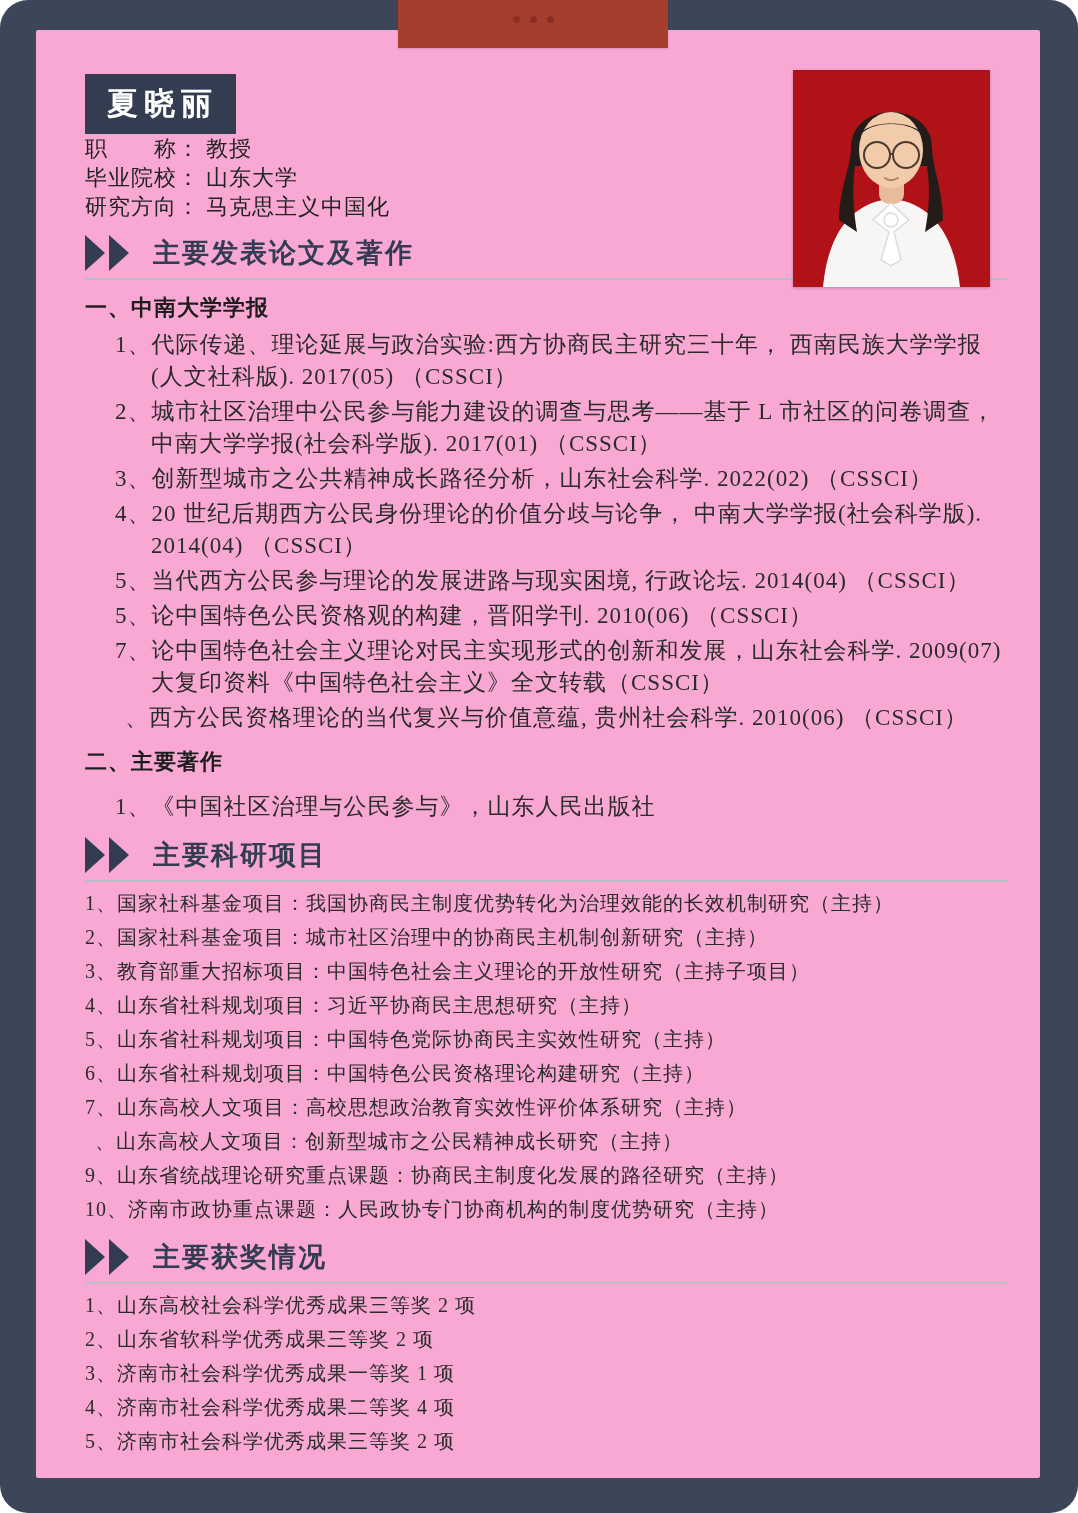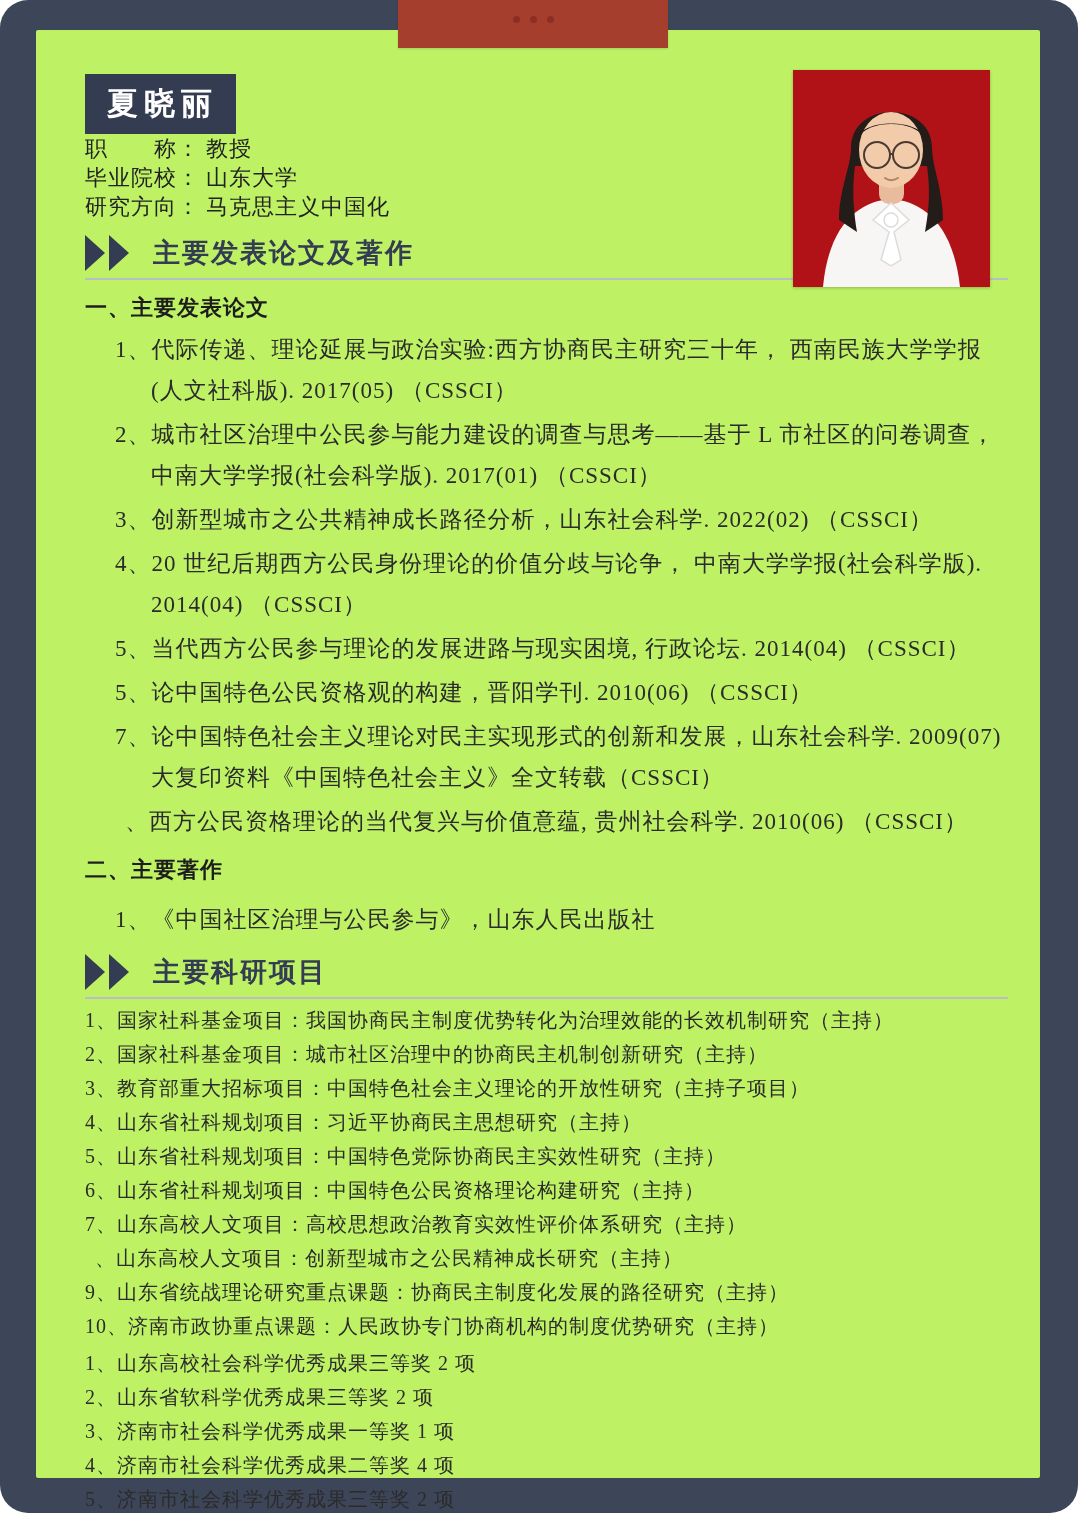--- a/index.html
+++ b/index.html
@@ -13,21 +13,21 @@
   }
   .frame {
     position:absolute; inset:0;
     background:#3d4558;
     border-radius:28px;
   }
   .page {
     position:absolute;
     left:36px; top:30px;
     width:1004px; height:1448px;
-    background:#bef264;
+    background:#f9a8d4;
     border-radius:2px;
   }
   .tab {
     position:absolute;
     left:398px; top:0;
     width:270px; height:48px;
     background:#a63e2e;
     z-index:5;
     box-shadow:0 1px 2px rgba(0,0,0,.15);
   }
@@ -90,21 +90,21 @@
     font-weight:bold;
     font-size:22px;
     color:#1d1d1d;
     margin-top:13px;
     letter-spacing:1px;
   }
   ul { list-style:none; }
   ul.papers { margin-top:6px; margin-left:30px; }
   ul.papers li {
     font-size:23px;
-    line-height:41px;
+    line-height:32px;
     letter-spacing:1px;
     padding-left:36px;
     text-indent:-36px;
     margin-bottom:3px;
     color:#2b2b2b;
   }
   ul.papers li.no-num { padding-left:46px; text-indent:-36px; }
   ul.plain { margin-top:6px; }
   ul.plain li {
     font-size:20px;
@@ -155,21 +155,21 @@
     </div>
 
     <div class="section-header">
       <svg class="chev" width="46" height="36" viewBox="0 0 46 36">
         <polygon points="0,0 20,18 0,36" fill="#333c52"></polygon>
         <polygon points="24,0 44,18 24,36" fill="#333c52"></polygon>
       </svg>
       <span class="sec-title">主要发表论文及著作</span>
     </div>
 
-    <div class="subhead">一、主要发表论文</div>
+    <div class="subhead">一、中南大学学报</div>
     <ul class="papers">
       <li>1、代际传递、理论延展与政治实验:西方协商民主研究三十年， 西南民族大学学报(人文社科版). 2017(05) （CSSCI）</li>
       <li>2、城市社区治理中公民参与能力建设的调查与思考——基于 L 市社区的问卷调查， 中南大学学报(社会科学版). 2017(01) （CSSCI）</li>
       <li>3、创新型城市之公共精神成长路径分析，山东社会科学. 2022(02) （CSSCI）</li>
       <li>4、20 世纪后期西方公民身份理论的价值分歧与论争， 中南大学学报(社会科学版). 2014(04) （CSSCI）</li>
       <li>5、当代西方公民参与理论的发展进路与现实困境, 行政论坛. 2014(04) （CSSCI）</li>
       <li>5、论中国特色公民资格观的构建，晋阳学刊. 2010(06) （CSSCI）</li>
       <li>7、论中国特色社会主义理论对民主实现形式的创新和发展，山东社会科学. 2009(07) 大复印资料《中国特色社会主义》全文转载（CSSCI）</li>
       <li class="no-num">、西方公民资格理论的当代复兴与价值意蕴, 贵州社会科学. 2010(06) （CSSCI）</li>
     </ul>
@@ -192,20 +192,27 @@
       <li>3、教育部重大招标项目：中国特色社会主义理论的开放性研究（主持子项目）</li>
       <li>4、山东省社科规划项目：习近平协商民主思想研究（主持）</li>
       <li>5、山东省社科规划项目：中国特色党际协商民主实效性研究（主持）</li>
       <li>6、山东省社科规划项目：中国特色公民资格理论构建研究（主持）</li>
       <li>7、山东高校人文项目：高校思想政治教育实效性评价体系研究（主持）</li>
       <li class="no-num">、山东高校人文项目：创新型城市之公民精神成长研究（主持）</li>
       <li>9、山东省统战理论研究重点课题：协商民主制度化发展的路径研究（主持）</li>
       <li>10、济南市政协重点课题：人民政协专门协商机构的制度优势研究（主持）</li>
     </ul>
 
+    <div class="section-header">
+      <svg class="chev" width="46" height="36" viewBox="0 0 46 36">
+        <polygon points="0,0 20,18 0,36" fill="#333c52"></polygon>
+        <polygon points="24,0 44,18 24,36" fill="#333c52"></polygon>
+      </svg>
+      <span class="sec-title">主要获奖情况</span>
+    </div>
     <ul class="plain">
       <li>1、山东高校社会科学优秀成果三等奖 2 项</li>
       <li>2、山东省软科学优秀成果三等奖 2 项</li>
       <li>3、济南市社会科学优秀成果一等奖 1 项</li>
       <li>4、济南市社会科学优秀成果二等奖 4 项</li>
       <li>5、济南市社会科学优秀成果三等奖 2 项</li>
     </ul>
   </div>
 </div>
 

